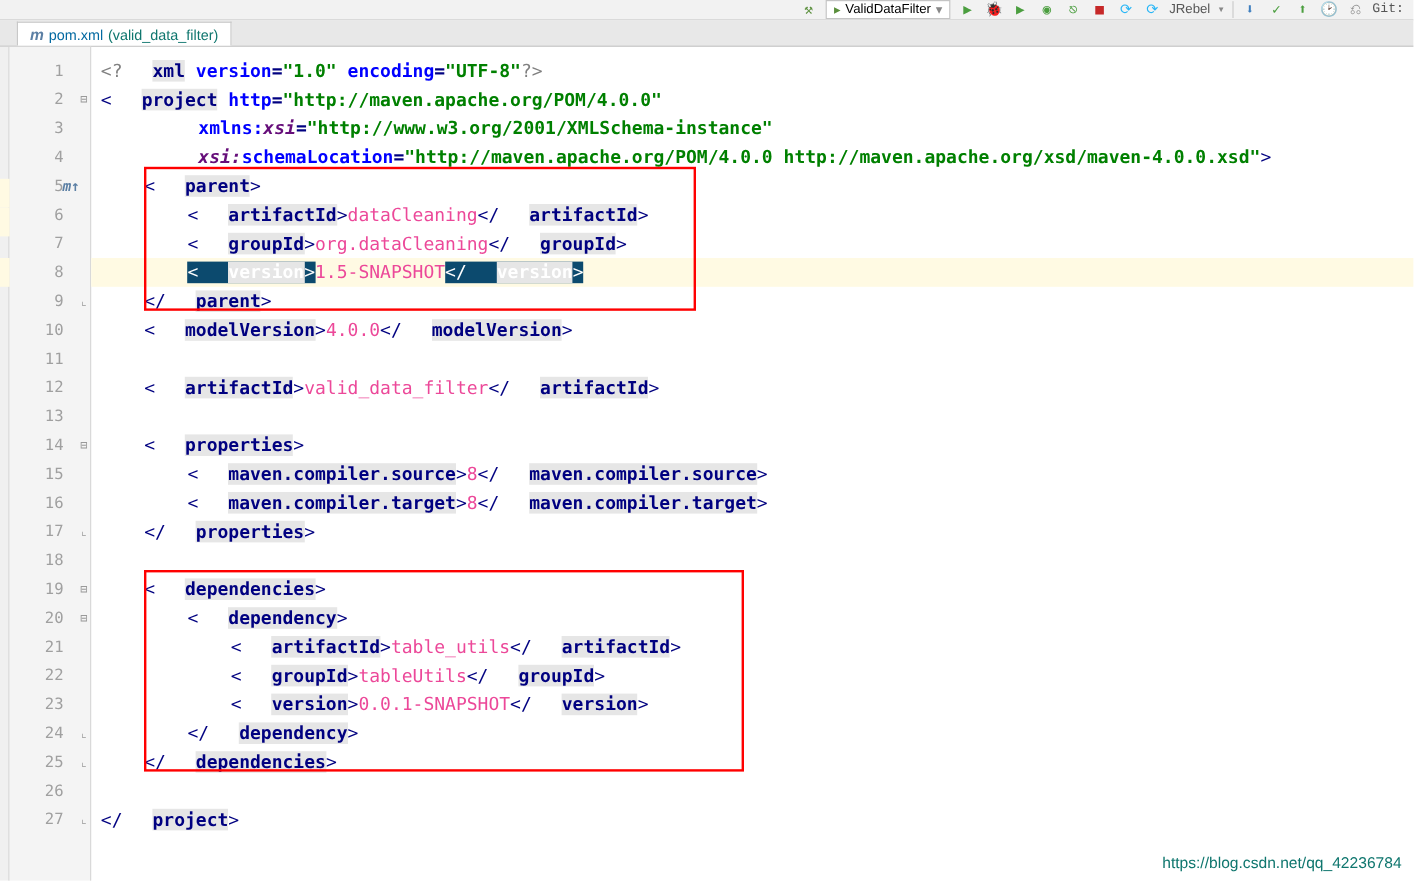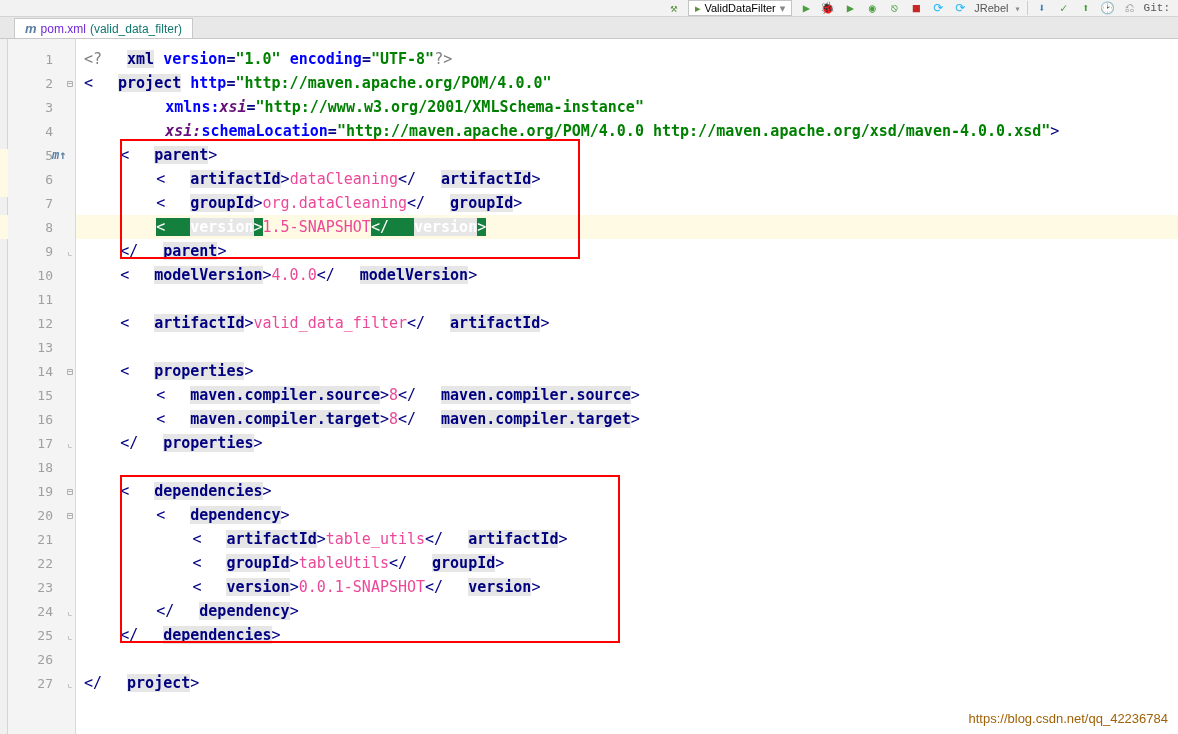--- a/index.html
+++ b/index.html
@@ -42,21 +42,21 @@
   padding: 2px 10px;
   font-size: 12px;
   font-family: Arial, sans-serif;
   display: flex;
   align-items: center;
   gap: 4px;
   margin-left: 14px;
   height: 20px;
 }
 .tab .m-icon { color: #5b7fa4; font-weight: bold; font-style: italic; font-size: 13px; }
-.tab .tab-label { color: #6d28d9; }
+.tab .tab-label { color: #0369a1; }
 .tab .tab-context { color: #0f766e; }
 .edge-strip { position: absolute; left: 0; top: 39px; width: 8px; height: 695px; background: #f0f0f0; border-right: 1px solid #d4d4d4; }
 .editor-area {
   position: absolute;
   left: 8px; top: 39px; right: 0; bottom: 0;
   display: flex;
 }
 .gutter {
   width: 68px;
   background: #f4f4f4;
@@ -96,33 +96,33 @@
 }
 .code-row > * { position: relative; z-index: 1; }
 
 .kw { color: #000080; font-weight: bold; background: #e6e6e6; margin-left: 25px; }
 .tag { color: #000080; font-weight: bold; }
 .brkt { color: #000080; }
 .attr { color: #0000ff; font-weight: bold; }
 .str { color: #008000; font-weight: bold; }
 .txt { color: #ec4899; }
 .pico { color: #808080; }
-.sel { background: #15803d; color: #fff; }
+.sel { background: #0c4a6e; color: #fff; }
 .sel .kw, .sel .brkt { color: #fff; }
 .nsp { color: #660e7a; font-weight: bold; font-style: italic; }
 .annotation-box {
   position: absolute;
   border: 2px solid #ff0000;
   z-index: 5;
   pointer-events: none;
 }
 .watermark {
   position: absolute;
   right: 10px; bottom: 8px;
-  color: #a16207;
+  color: #0f766e;
   font-family: Arial, sans-serif;
   font-size: 13px;
   z-index: 2;
 }
 .gutter-edge-highlight {
   position: absolute; left: 0; width: 8px; height: 24px; background: #fffae3; z-index: 1;
 }
 </style>
 </head>
 <body>

